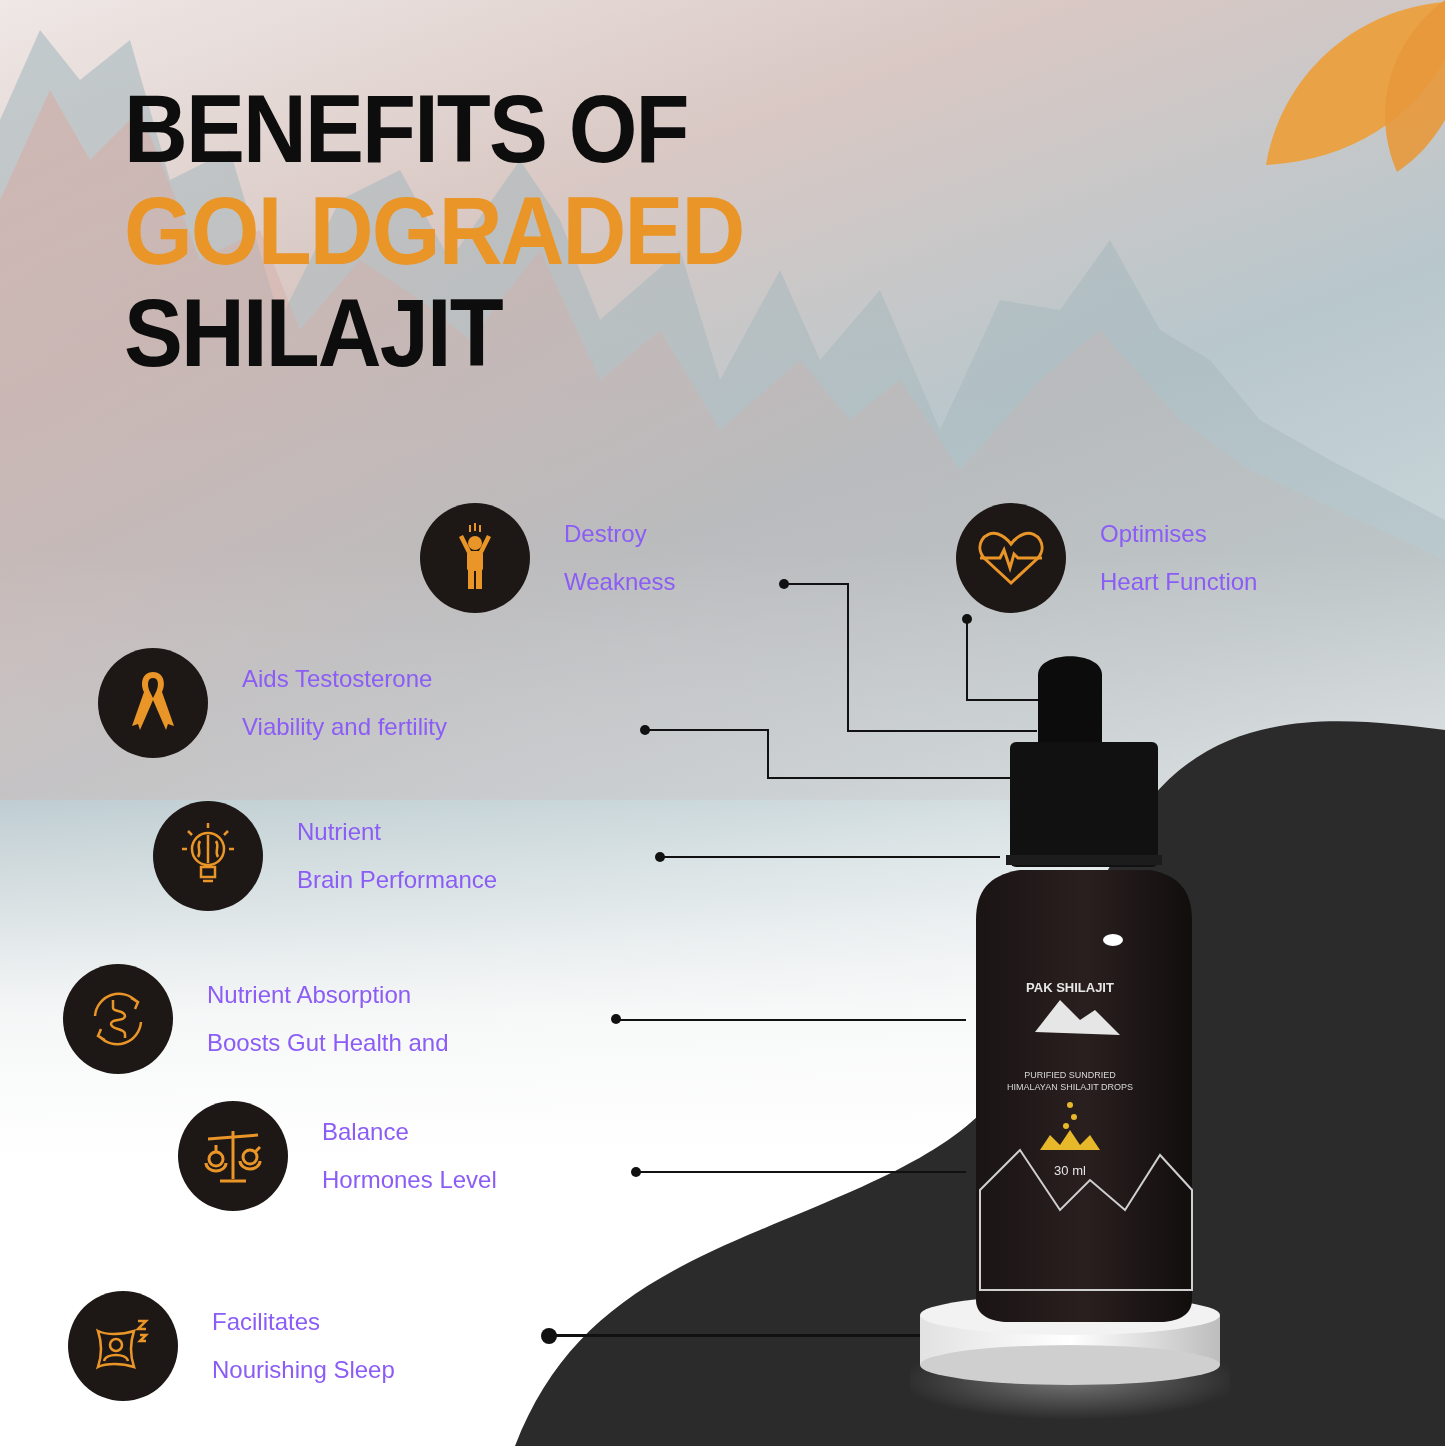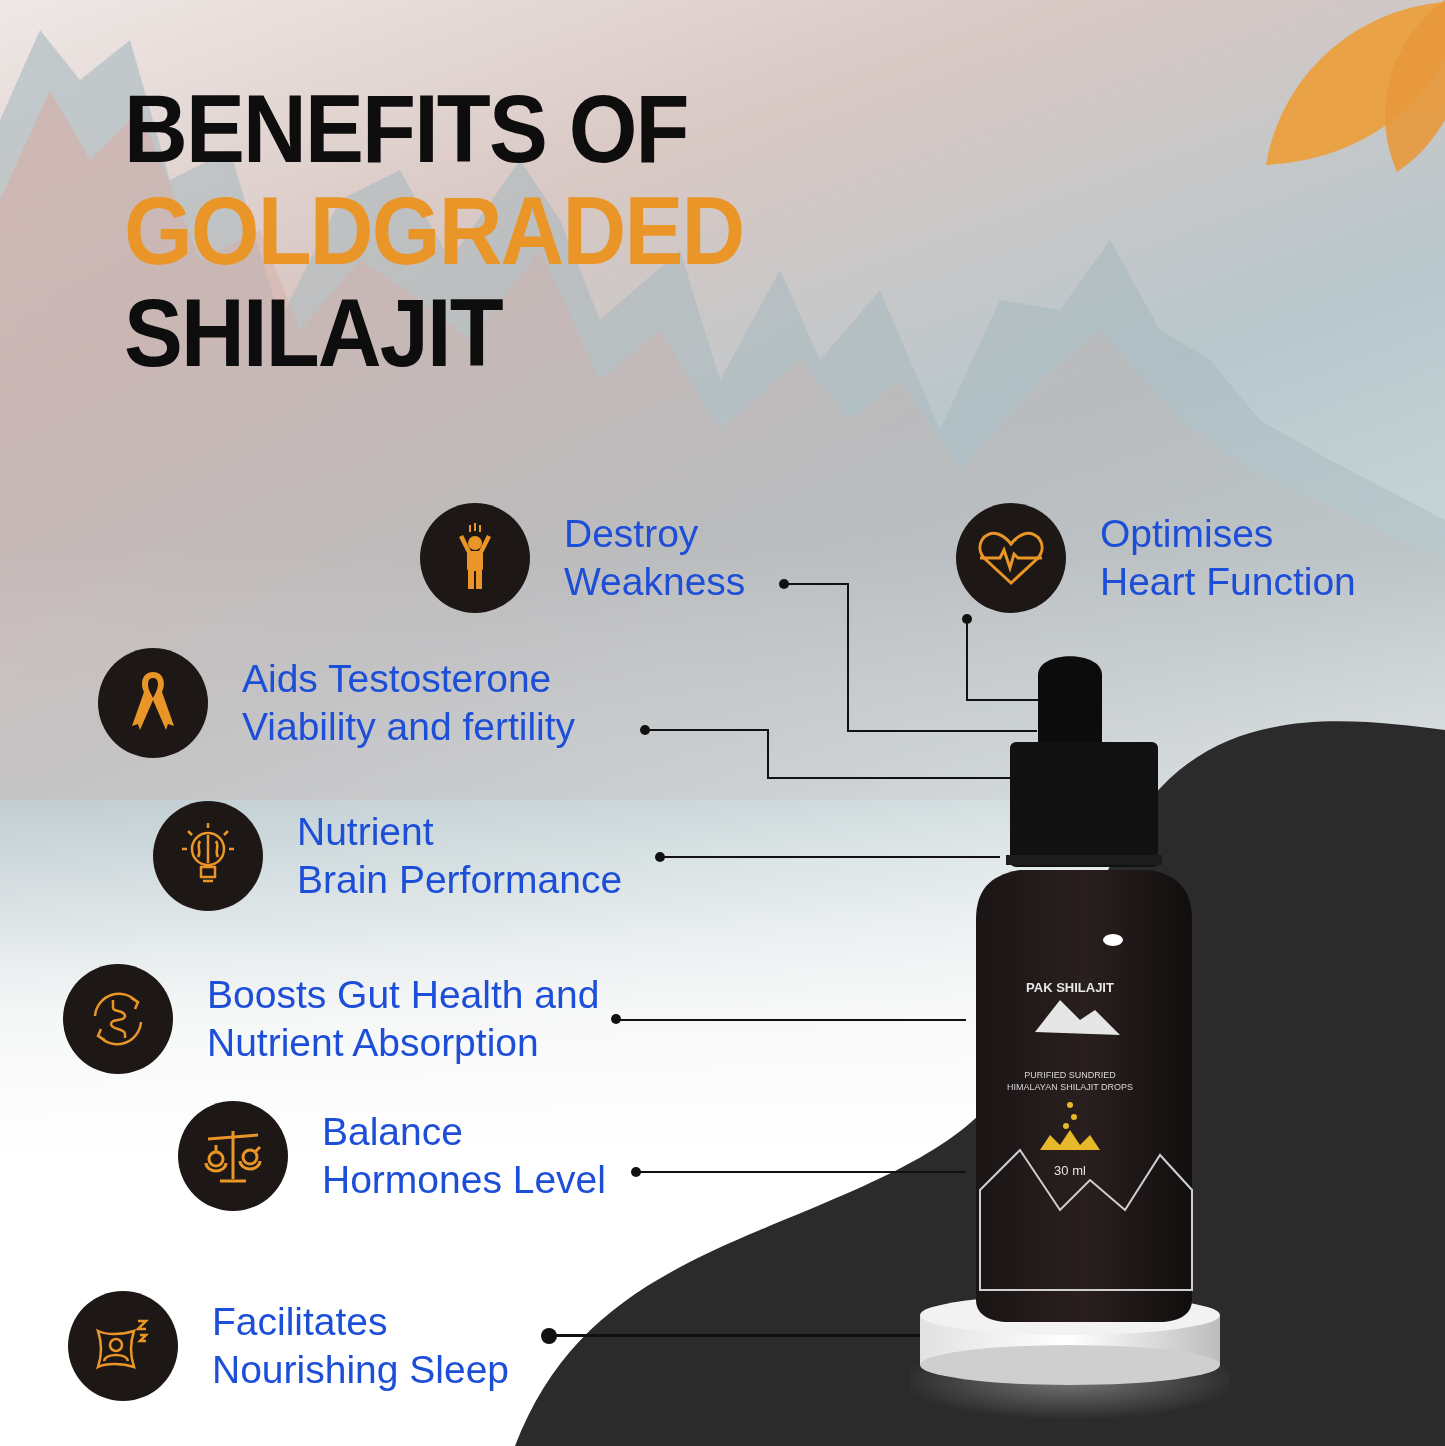--- a/index.html
+++ b/index.html
@@ -7,21 +7,21 @@
   .bg { position:absolute; inset:0; background:
       linear-gradient(180deg, rgba(246,243,242,0.0) 0%, rgba(246,243,242,0.0) 55%, rgba(250,250,250,0.9) 70%, #fff 80%),
       linear-gradient(160deg, #efe8e6 0%, #d9c8c4 20%, #b8c7cc 40%, #c8d6d9 55%, #e6ecee 70%, #ffffff 85%); }
   .mtn { position:absolute; inset:0; }
   .title { position:absolute; left:124px; top:78px; font-weight:bold; font-size:96px; line-height:102px; letter-spacing:-2px; color:#0d0d0d; font-family:"Liberation Sans", sans-serif; transform:scaleX(0.92); transform-origin:left top; }
   .title .gold { color:#ea9527; }
   .leaf { position:absolute; right:0; top:0; }
   .dark-wave { position:absolute; left:0; top:0; }
   .item { position:absolute; display:flex; align-items:center; }
   .circle { width:110px; height:110px; border-radius:50%; background:#1d1816; display:flex; align-items:center; justify-content:center; flex-shrink:0; }
-  .label { font-size:39px; line-height:48px; color:#1d4ed8; margin-left:34px; white-space:nowrap; }
+  .label { font-size:24px; line-height:48px; color:#8b5cf6; margin-left:34px; white-space:nowrap; }
   .line { position:absolute; background:#111; }
   .dot { position:absolute; width:10px; height:10px; border-radius:50%; background:#111; }
   .bottle { position:absolute; }
 </style>
 </head>
 <body>
 
 <div class="bg"></div>
 
 <svg class="mtn" width="1445" height="1446">
@@ -156,22 +156,22 @@
         <g fill="none" stroke="#ea9527" stroke-width="2.5">
           <path d="M10,30 A24,24 0 0 1 52,16"></path>
           <polyline points="46,12 53,16 50,23"></polyline>
           <path d="M56,36 A24,24 0 0 1 14,50"></path>
           <polyline points="20,54 13,50 16,43"></polyline>
           <path d="M28,14 L28,22 C28,26 40,24 40,30 C40,36 26,32 26,38 C26,44 40,42 40,48 L40,52"></path>
         </g>
       </svg>
   </div>
   <div class="label">
+      <div>Nutrient Absorption</div>
       <div>Boosts Gut Health and</div>
-      <div>Nutrient Absorption</div>
     </div>
 </div>
 
 <div class="item" style="left:178px;top:1101px;">
   <div class="circle">
     <svg width="66" height="66" viewBox="0 0 66 66">
         <g fill="none" stroke="#ea9527" stroke-width="3">
           <line x1="33" y1="8" x2="33" y2="56"></line>
           <line x1="8" y1="16" x2="58" y2="12"></line>
           <line x1="20" y1="58" x2="46" y2="58"></line>

